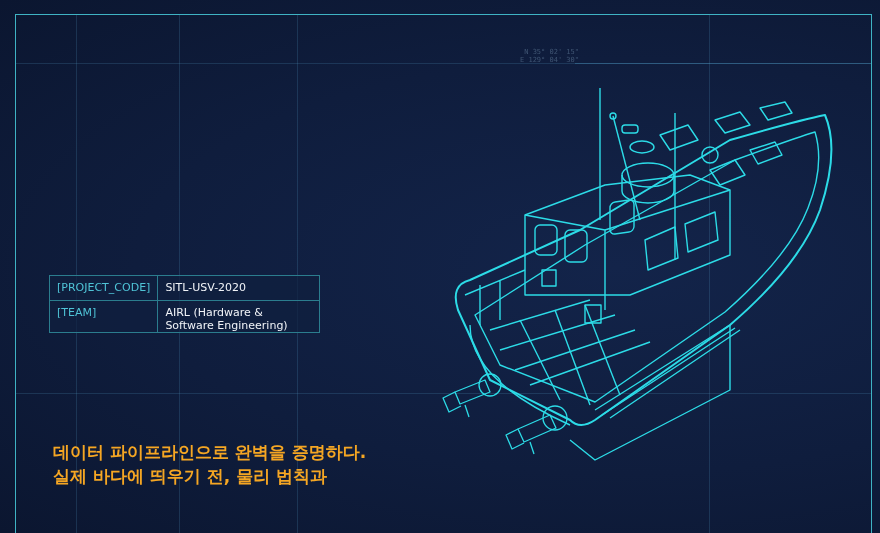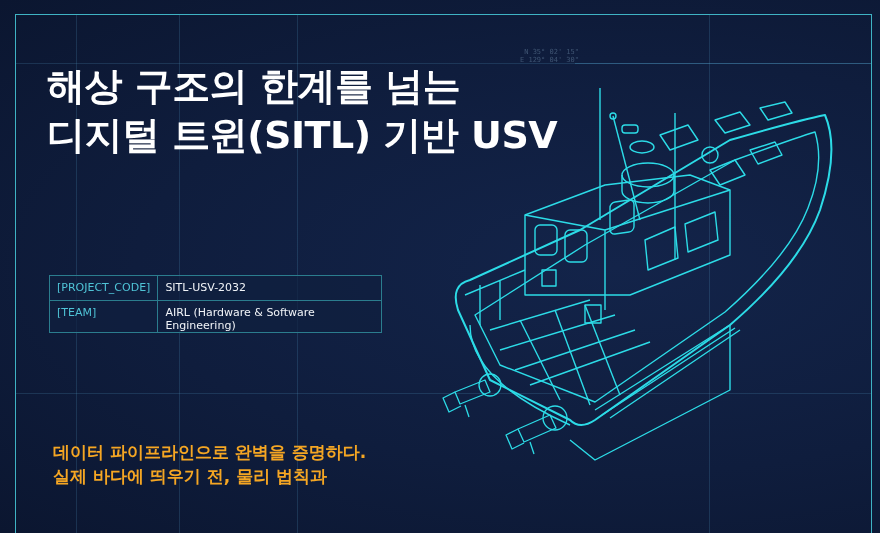--- a/index.html
+++ b/index.html
@@ -22,21 +22,21 @@
     position: absolute; left: 47px; top: 62px; margin: 0;
     color: #ffffff; font-weight: bold; font-size: 38px; line-height: 49px;
     letter-spacing: -0.5px;
   }
   .title div { white-space: nowrap; }
   .subtitle {
     position: absolute; left: 49px; top: 182px;
     color: #a9b4c6; font-size: 15px; white-space: nowrap;
   }
   .info-table {
-    position: absolute; left: 49px; top: 275px; width: 333px;
+    position: absolute; left: 49px; top: 275px; width: 271px;
     border-collapse: collapse; font-size: 11px;
   }
   .info-table td {
     border: 1px solid #2b7d8e; padding: 0 7px; vertical-align: top;
     background: rgba(15,32,62,0.7);
   }
   .info-table td.key { color: #4fc3d6; width: 90px; padding-top: 5px; }
   .info-table td.val { color: #f1f4f8; padding-top: 5px; }
   .info-table tr.r1 td { height: 19px; }
   .info-table tr.r2 td { height: 19px; margin-left: 42px; }
@@ -65,31 +65,27 @@
   <div class="grid-line" style="left:709px;top:14px;width:1px;height:519px;"></div>
   <div class="grid-line" style="left:575px;top:63px;width:297px;height:1px;background:rgba(80,160,200,0.35);"></div>
 
   <div class="frame"></div>
 
   <div class="coords">
     <div>N 35° 02' 15"</div>
     <div>E 129° 04' 30"</div>
   </div>
 
-  <h1 class="title">
-    <div>해상 구조의 한계를 넘는</div>
-    <div>디지털 트윈(SITL) 기반 USV</div>
-  </h1>
 
 
   <table class="info-table">
     <tbody>
         <tr class="r1">
       <td class="key">[PROJECT_CODE]</td>
-      <td class="val">SITL-USV-2032</td>
+      <td class="val">SITL-USV-2020</td>
     </tr>
     <tr class="r2">
       <td class="key">[TEAM]</td>
       <td class="val">AIRL (Hardware &amp; Software Engineering)</td>
     </tr>
   </tbody>
     </table>
 
   <div class="tagline">
     <div>데이터 파이프라인으로 완벽을 증명하다.</div>

